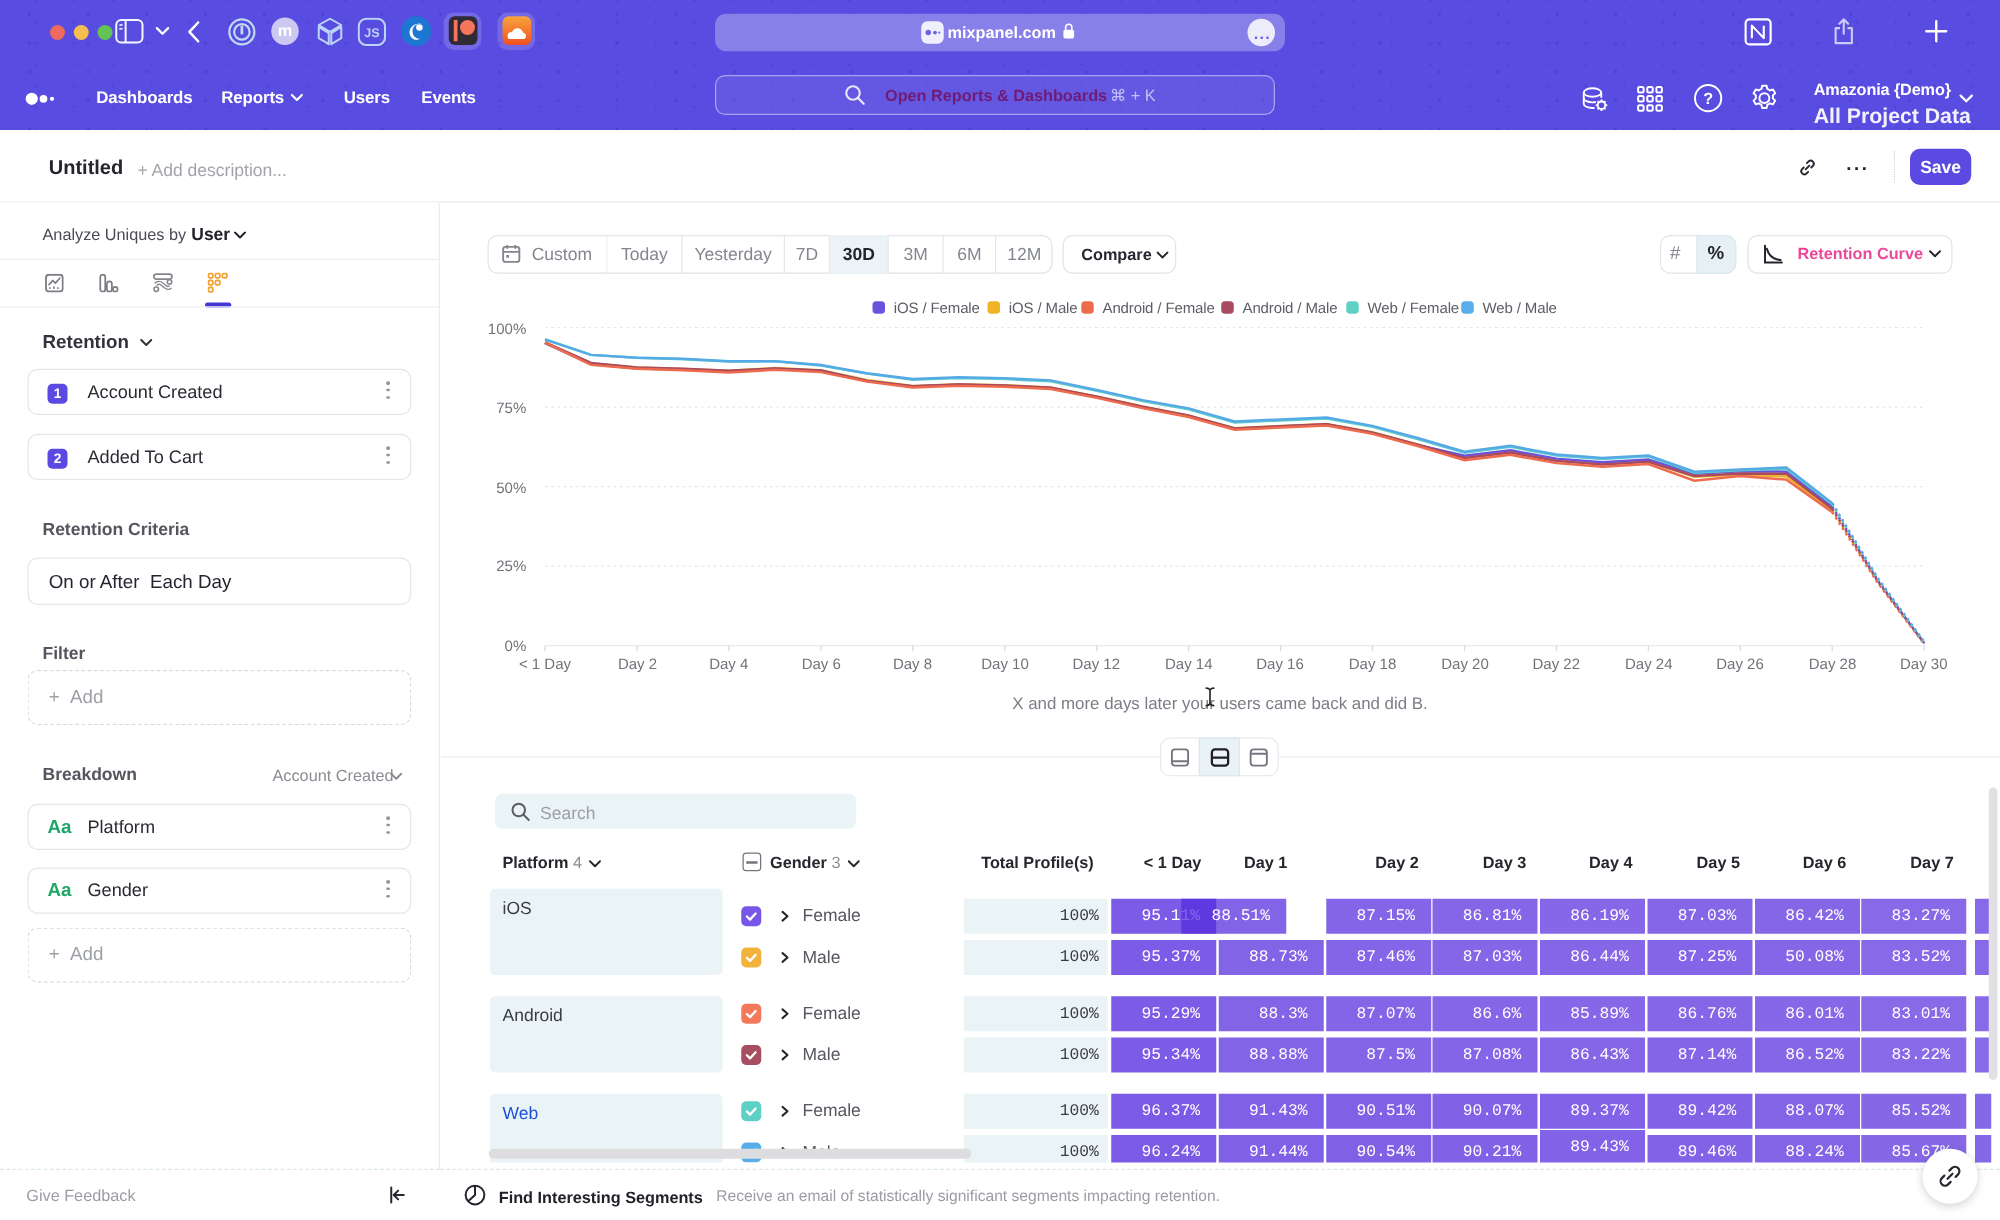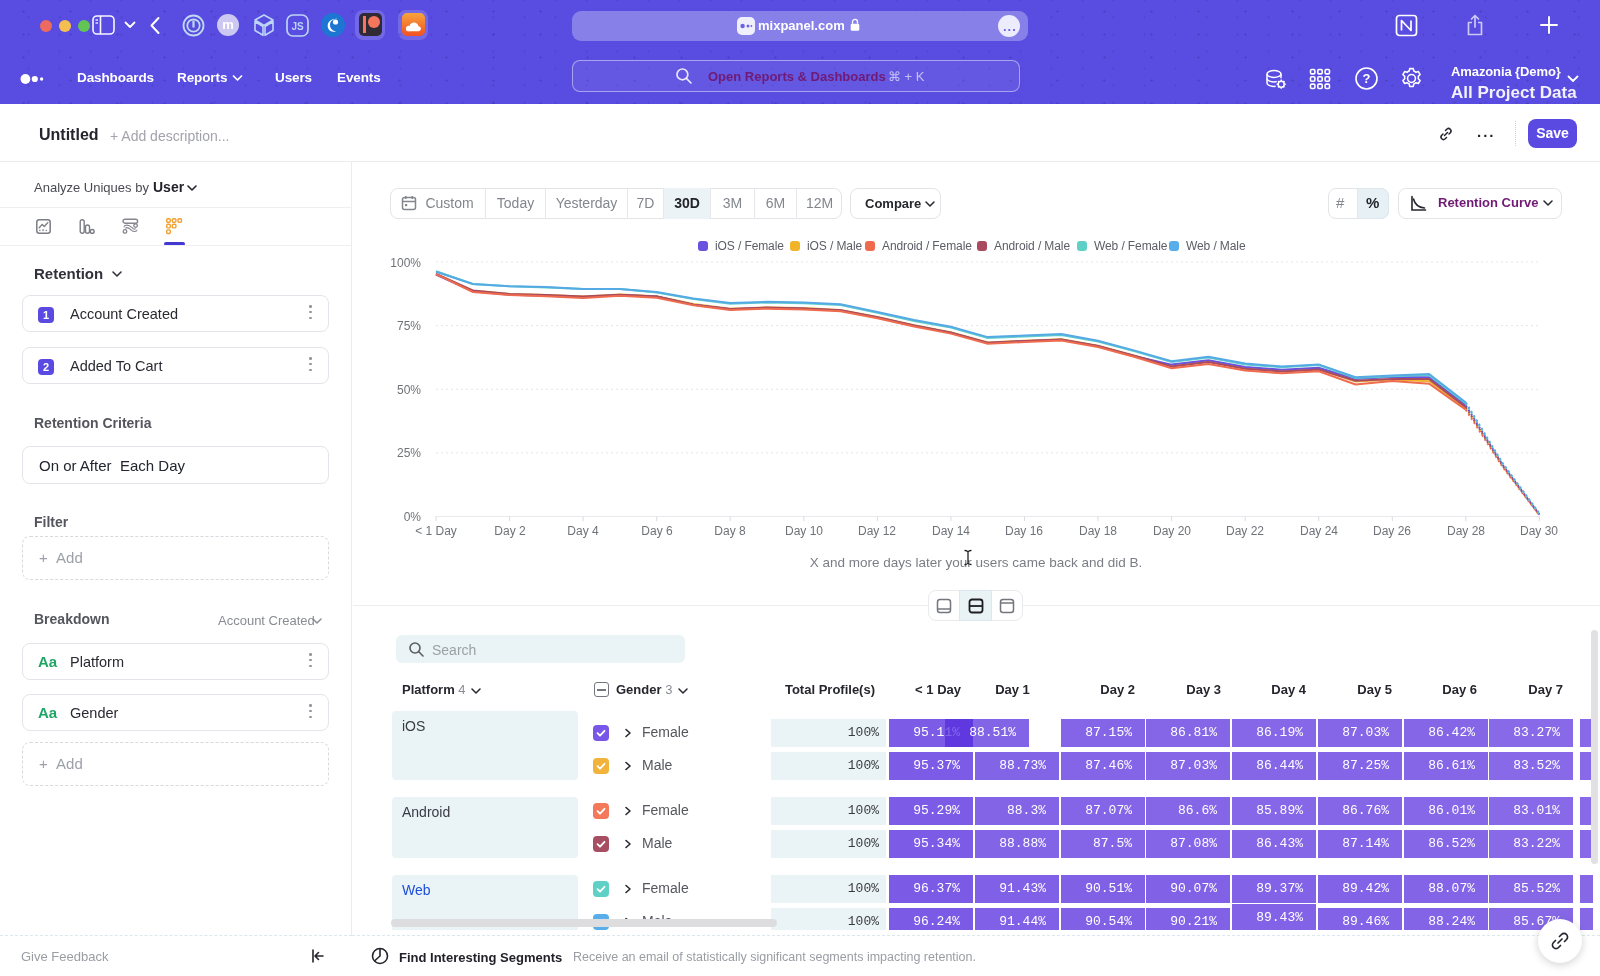--- a/index.html
+++ b/index.html
@@ -302,21 +302,21 @@
   </svg>
 <div class="abs" style="left:1328px;top:188px;width:61px;height:31px;border:1px solid #E2E4E8;border-radius:8px;background:#fff"></div>
 <div class="abs" style="left:1357px;top:188px;width:32px;height:31px;border:1px solid #DCE8EE;border-radius:0 8px 8px 0;background:#E7F0F4"></div>
 <div class="abs" style="left:1336px;top:194px;font-size:15px;color:#83868E">#</div>
 <div class="abs" style="left:1366px;top:194px;font-size:15px;color:#23242B;font-weight:700">%</div>
 <div class="abs" style="left:1398px;top:188px;width:164px;height:31px;border:1px solid #E2E4E8;border-radius:8px;background:#fff"></div>
 <svg class="abs" style="left:1410px;top:195px" width="17" height="17" viewBox="0 0 17 17">
     <path d="M2 1.5 V15 H15.5" stroke="#26262E" stroke-width="1.6" fill="none" stroke-linecap="round"></path>
     <path d="M3.5 4 C5 10 9 12.5 14.5 13" stroke="#26262E" stroke-width="1.6" fill="none" stroke-linecap="round"></path>
   </svg>
-<div class="abs" style="left:1438px;top:195px;font-size:13px;font-weight:700;color:#701a75">Retention Curve</div>
+<div class="abs" style="left:1438px;top:195px;font-size:13px;font-weight:700;color:#ec4899">Retention Curve</div>
 <svg class="abs" style="left:1543px;top:200px" width="10" height="7" viewBox="0 0 10 7">
     <path d="M1 1 L5 5 L9 1" stroke="#26262E" stroke-width="1.5" fill="none" stroke-linecap="round" stroke-linejoin="round"></path>
   </svg>
 
 <div class="li" style="left:698px"><span class="sw" style="background:#6A52DE"></span>iOS / Female</div>
 <div class="li" style="left:790px"><span class="sw" style="background:#F0B429"></span>iOS / Male</div>
 <div class="li" style="left:865px"><span class="sw" style="background:#EE6B4D"></span>Android / Female</div>
 <div class="li" style="left:977px"><span class="sw" style="background:#A94A5F"></span>Android / Male</div>
 <div class="li" style="left:1077px"><span class="sw" style="background:#5ED0C6"></span>Web / Female</div>
 <div class="li" style="left:1169px"><span class="sw" style="background:#58AEEA"></span>Web / Male</div>
@@ -499,21 +499,21 @@
 <div class="pc" style="left:1404px;top:719px;width:84px;background:rgba(85,43,222,0.720)">86.42%</div>
 <div class="pc" style="left:1489px;top:719px;width:84px;background:rgba(85,43,222,0.702)">83.27%</div>
 <div class="pc" style="left:1580px;top:719px;width:11px;background:rgba(85,43,222,0.702)"></div>
 <div class="prof" style="top:719px">100%</div>
 <div class="pc" style="left:889px;top:752px;width:84px;background:rgba(85,43,222,0.772)">95.37%</div>
 <div class="pc" style="left:975px;top:752px;width:84px;background:rgba(85,43,222,0.733)">88.73%</div>
 <div class="pc" style="left:1061px;top:752px;width:84px;background:rgba(85,43,222,0.726)">87.46%</div>
 <div class="pc" style="left:1146px;top:752px;width:84px;background:rgba(85,43,222,0.723)">87.03%</div>
 <div class="pc" style="left:1232px;top:752px;width:84px;background:rgba(85,43,222,0.720)">86.44%</div>
 <div class="pc" style="left:1318px;top:752px;width:84px;background:rgba(85,43,222,0.725)">87.25%</div>
-<div class="pc" style="left:1404px;top:752px;width:84px;background:rgba(85,43,222,0.721)">86.61%</div>
+<div class="pc" style="left:1404px;top:752px;width:84px;background:rgba(85,43,222,0.721)">50.08%</div>
 <div class="pc" style="left:1489px;top:752px;width:84px;background:rgba(85,43,222,0.703)">83.52%</div>
 <div class="pc" style="left:1580px;top:752px;width:11px;background:rgba(85,43,222,0.703)"></div>
 <div class="prof" style="top:752px">100%</div>
 <div class="pc" style="left:889px;top:797px;width:84px;background:rgba(85,43,222,0.771)">95.29%</div>
 <div class="pc" style="left:975px;top:797px;width:84px;background:rgba(85,43,222,0.731)">88.3%</div>
 <div class="pc" style="left:1061px;top:797px;width:84px;background:rgba(85,43,222,0.724)">87.07%</div>
 <div class="pc" style="left:1146px;top:797px;width:84px;background:rgba(85,43,222,0.721)">86.6%</div>
 <div class="pc" style="left:1232px;top:797px;width:84px;background:rgba(85,43,222,0.717)">85.89%</div>
 <div class="pc" style="left:1318px;top:797px;width:84px;background:rgba(85,43,222,0.722)">86.76%</div>
 <div class="pc" style="left:1404px;top:797px;width:84px;background:rgba(85,43,222,0.717)">86.01%</div>

